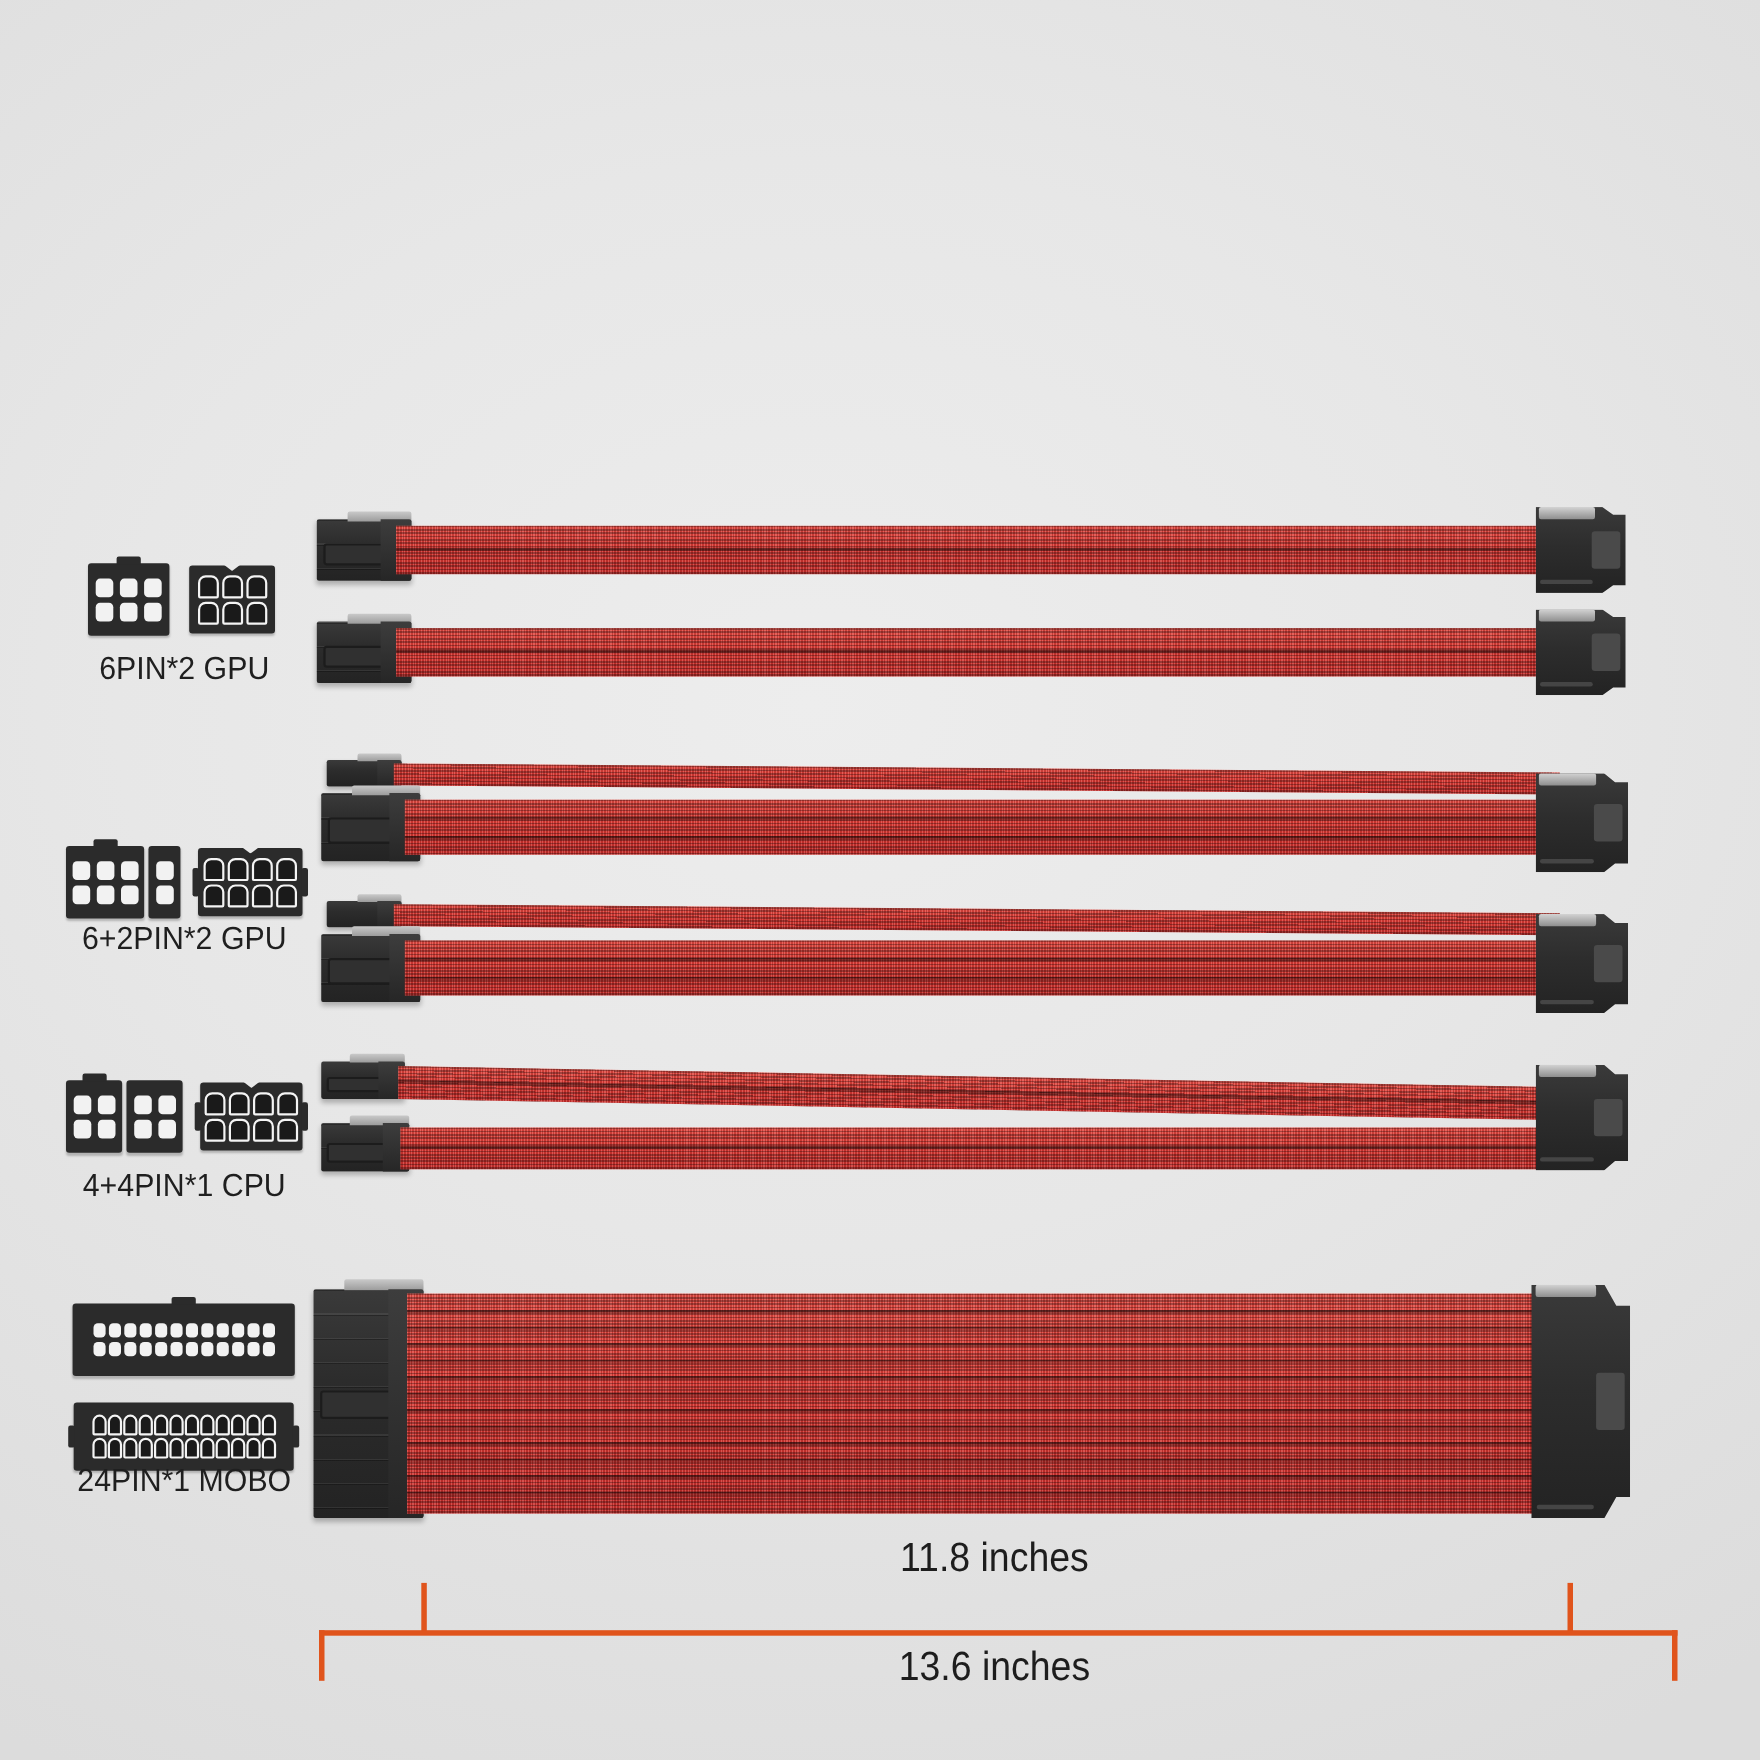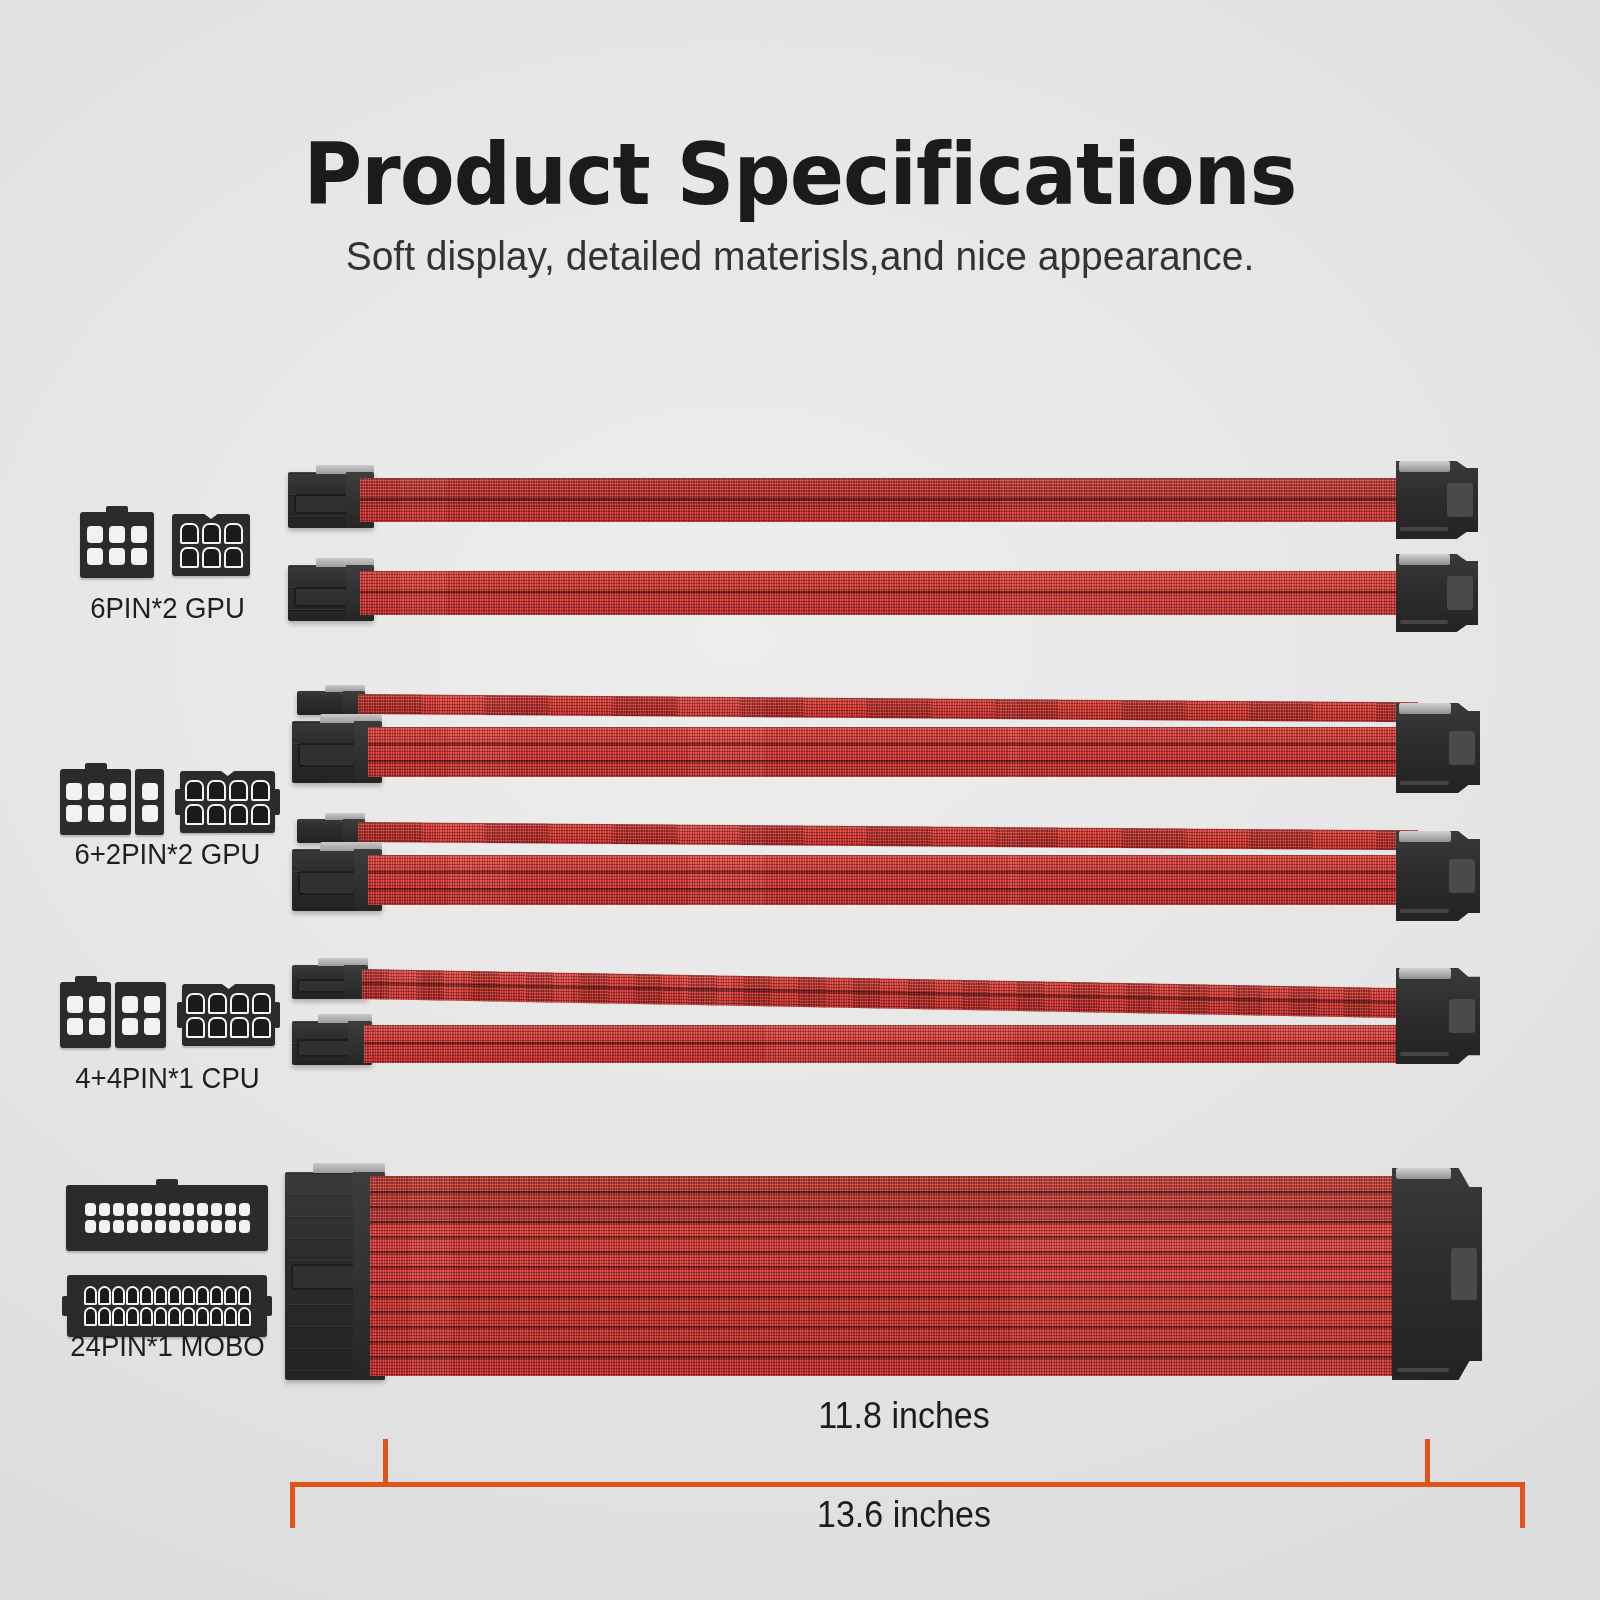--- a/index.html
+++ b/index.html
@@ -252,24 +252,20 @@
     text-align: center;
     white-space: nowrap;
     transform: scaleX(0.92);
   }
 </style>
 </head>
 <body>
 
 <div id="page">
 
-  <div class="header">
-    <div class="title">Product Specifications</div>
-    <div class="subtitle">Soft display, detailed materisls,and nice appearance.</div>
-  </div>
 
   <div class="icon-group" style="left:60px; top:505px; width:210px; height:80px;">
 
     <div class="conn female" style="width:74px;height:66px;margin-right:18px;">
       <div class="tab"></div>
       <div class="pinrow" style="margin-bottom:5px;">
         <div class="pin" style="width:16px;height:17px;margin:0 3px;"></div>
         <div class="pin" style="width:16px;height:17px;margin:0 3px;"></div>
         <div class="pin" style="width:16px;height:17px;margin:0 3px;"></div>
       </div>

